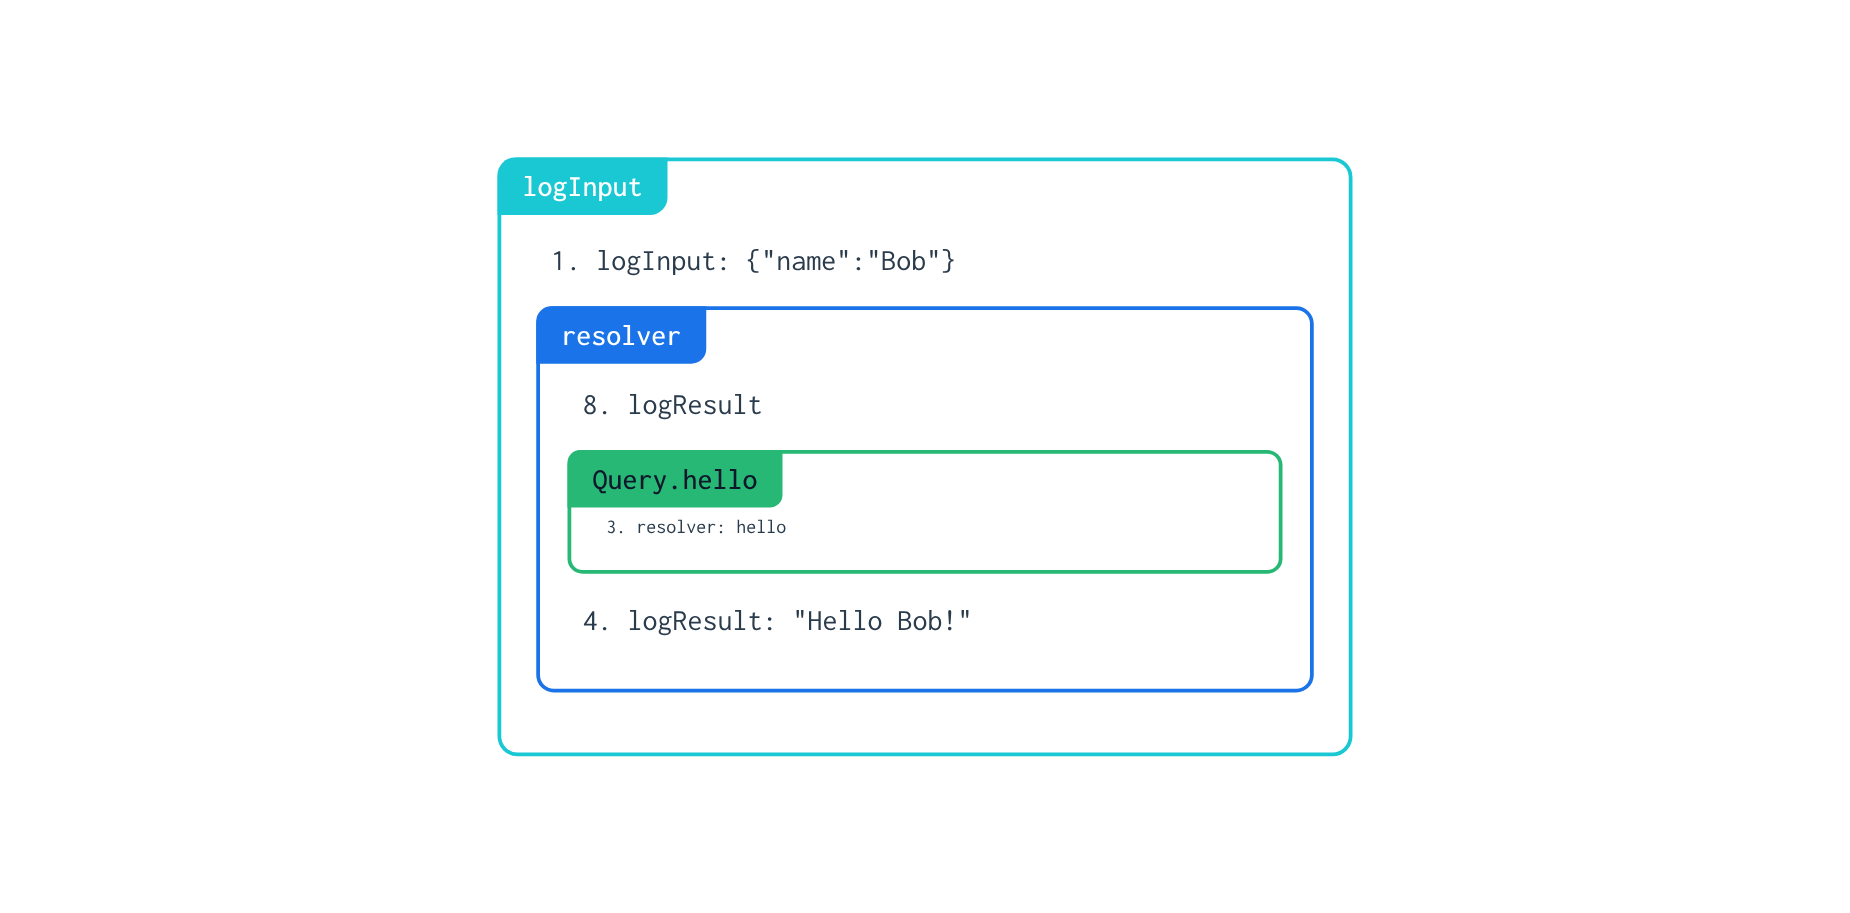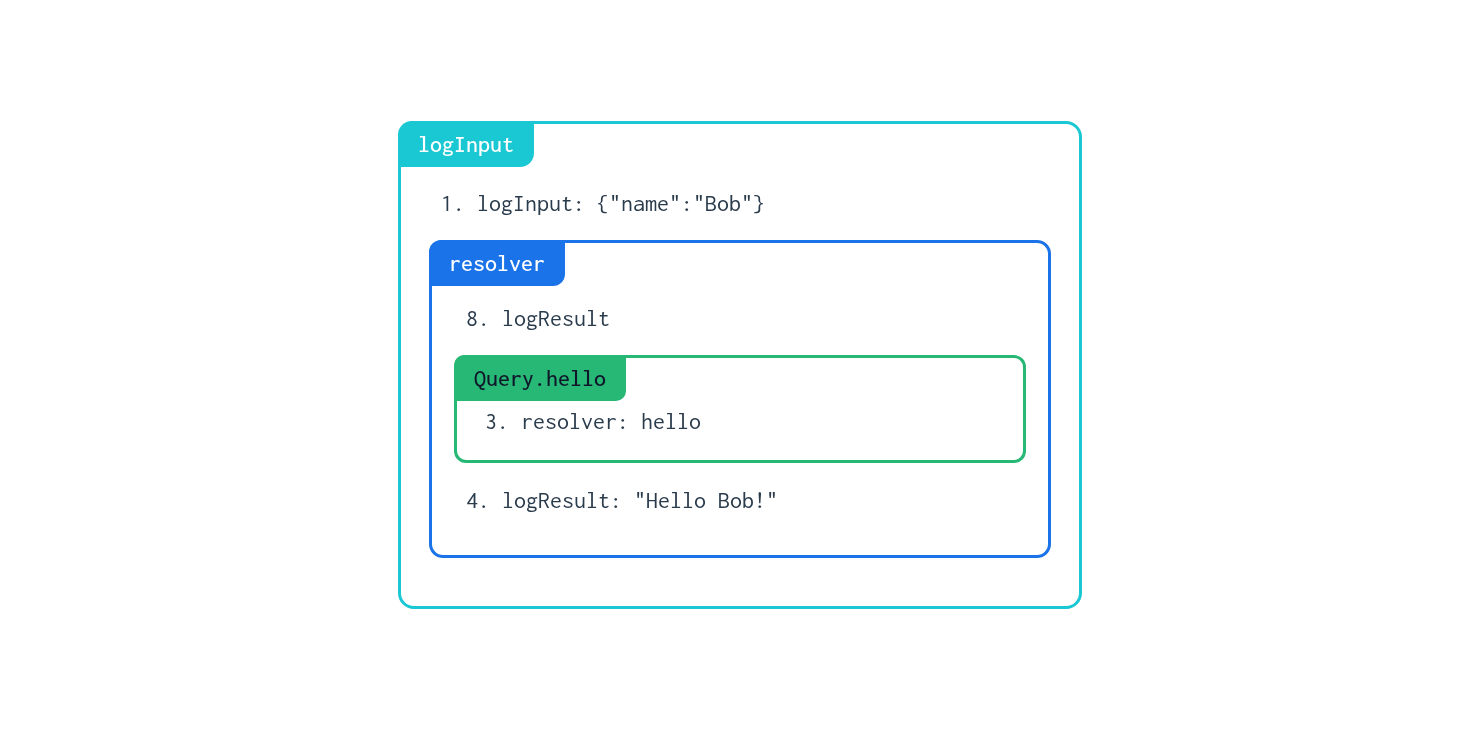--- a/index.html
+++ b/index.html
@@ -75,21 +75,21 @@
       background: #28b875;
       color: #0f172a;
       font-size: 24px;
       font-weight: 500;
       padding: 10px 20px;
       border-radius: 10px 0 10px 0;
       font-family: 'SF Mono', 'Monaco', 'Inconsolata', 'Consolas', monospace;
     }
     .step-inner {
       color: #2a3b4c;
-      font-size: 24px;
+      font-size: 16px;
       margin: 14px 0;
       padding-left: 8px;
       font-family: 'SF Mono', 'Monaco', 'Inconsolata', 'Consolas', monospace;
     }
   </style>
 </head>
 <body>
 
 <div class="outer-box">
   <div class="outer-label">logInput</div>

